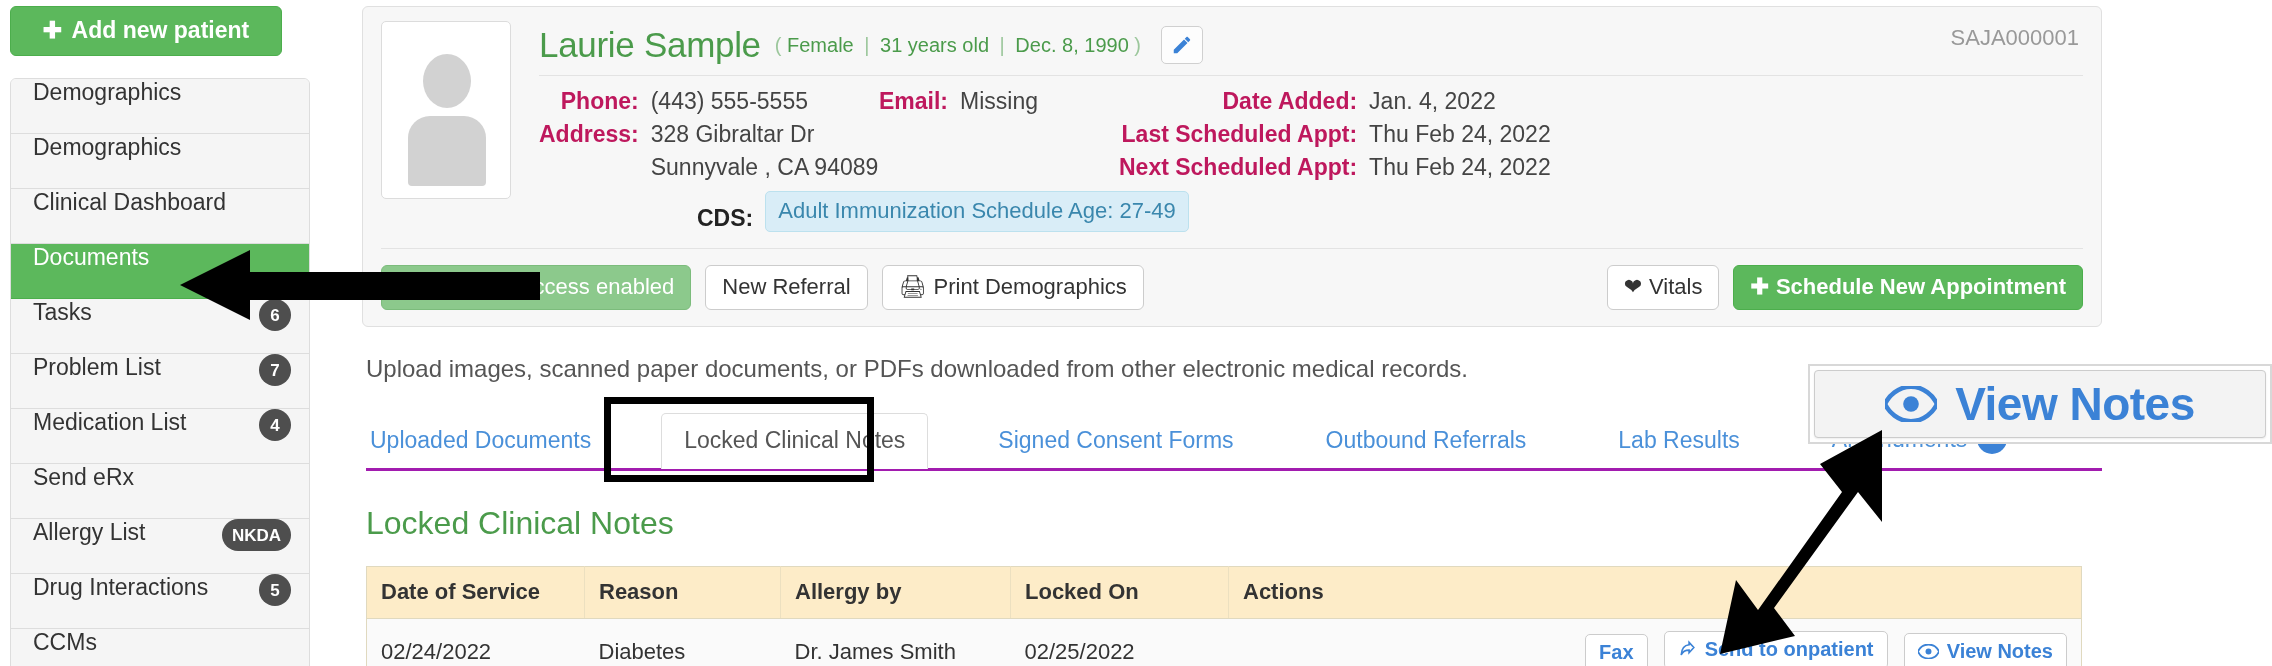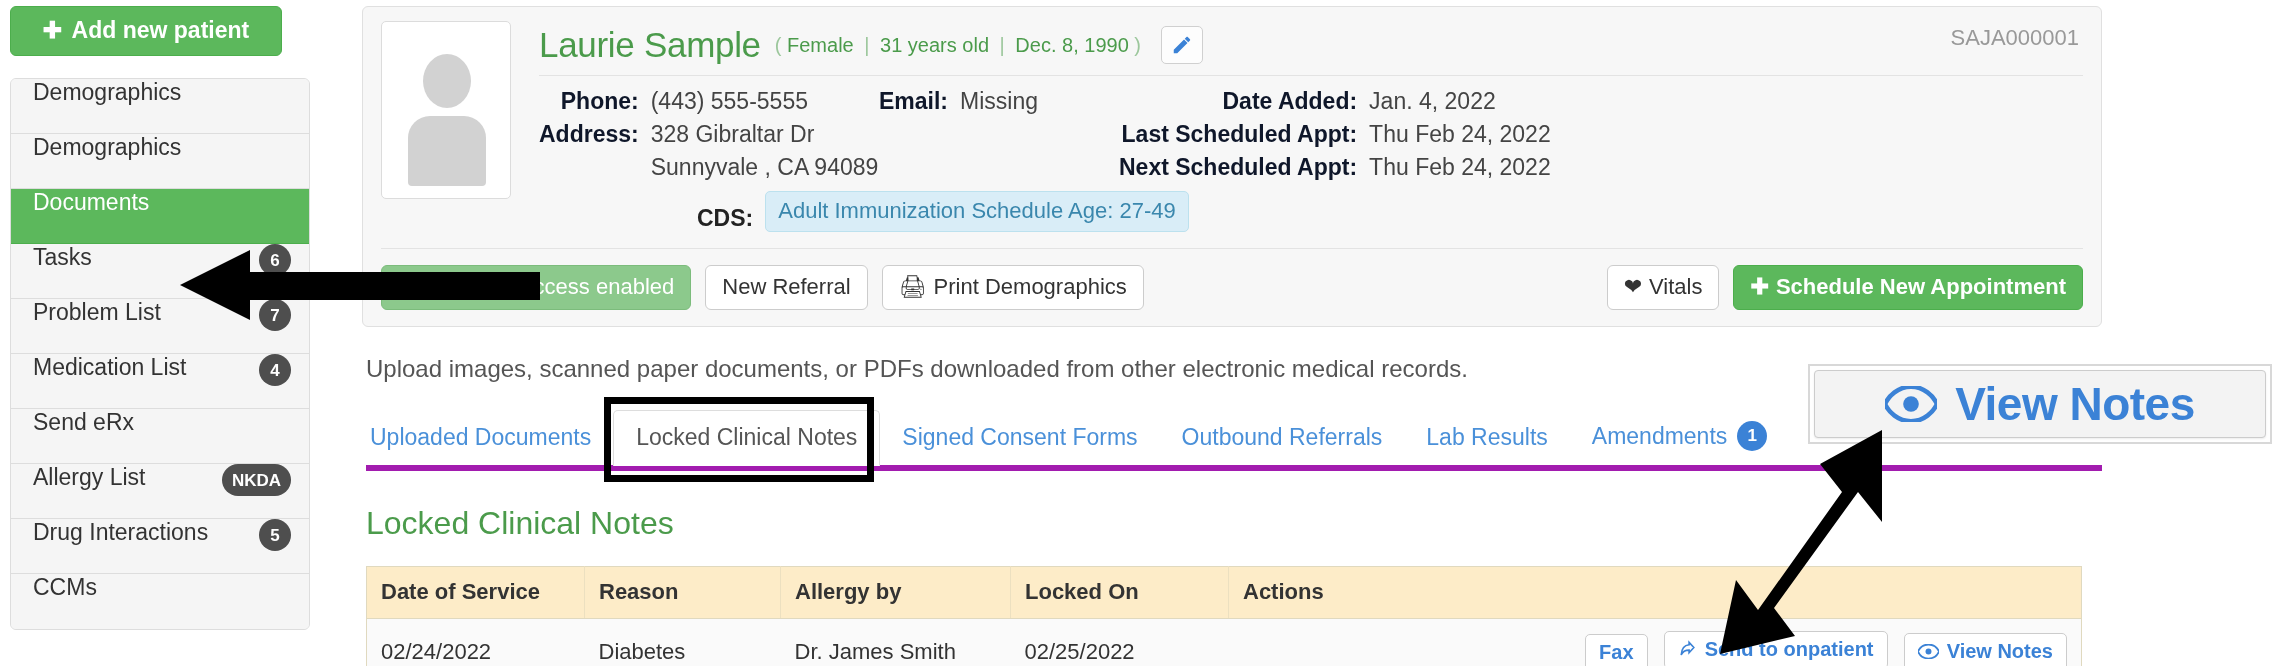--- a/index.html
+++ b/index.html
@@ -163,21 +163,21 @@
     border-top: 1px solid #e3e3e3;
     padding-top: 12px;
     display: flex;
   }
   .detail-col { display: flex; }
   .dl { display: grid; grid-template-columns: auto auto; row-gap: 6px; }
   .dl .k {
     text-align: right;
     font-size: 23px;
     font-weight: bold;
-    color: #0f172a;
+    color: #be185d;
     padding-right: 12px;
     white-space: nowrap;
   }
   .dl .v {
     font-size: 23px;
     color: #444;
     white-space: nowrap;
   }
   .link { color: #4a90d9; cursor: pointer; }
   .link-dark { color: #3f87c9; cursor: pointer; }
@@ -244,23 +244,24 @@
     font-size: 24px;
     color: #555;
     margin: 28px 0 0 4px;
   }
 
   
   #tabs {
     display: flex;
     align-items: flex-end;
     margin: 34px 0 0 4px;
-    border-bottom: 6px solid #a21caf;
+    border-bottom: 3px solid #a21caf;
     height: 54px;
     position: relative;
+    gap: 48px;
   }
   .tab {
     font-size: 23px;
     color: #4a90d9;
     padding: 0 22px 14px 22px;
     cursor: pointer;
     white-space: nowrap;
     display: flex;
     align-items: center;
     gap: 10px;
@@ -385,20 +386,23 @@
       <span class="plus">✚</span>
       <span>Add new patient</span>
     </div>
 
     <div id="nav-list">
       <div class="nav-item">
         <span>Demographics</span>
       </div>
       <div class="nav-item">
         <span>Demographics</span>
+      </div>
+      <div class="nav-item">
+        <span>Clinical Dashboard</span>
       </div>
       <div class="nav-item active">
         <span>Documents</span>
       </div>
       <div class="nav-item">
         <span>Tasks</span>
         <span class="badge">6</span>
       </div>
       <div class="nav-item">
         <span>Problem List</span>

